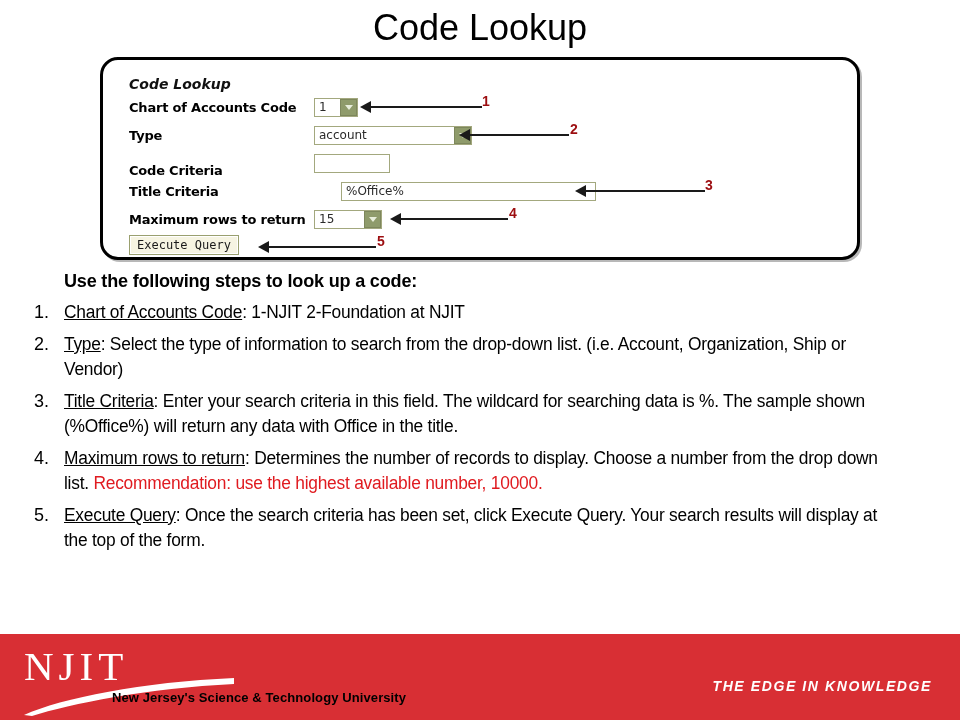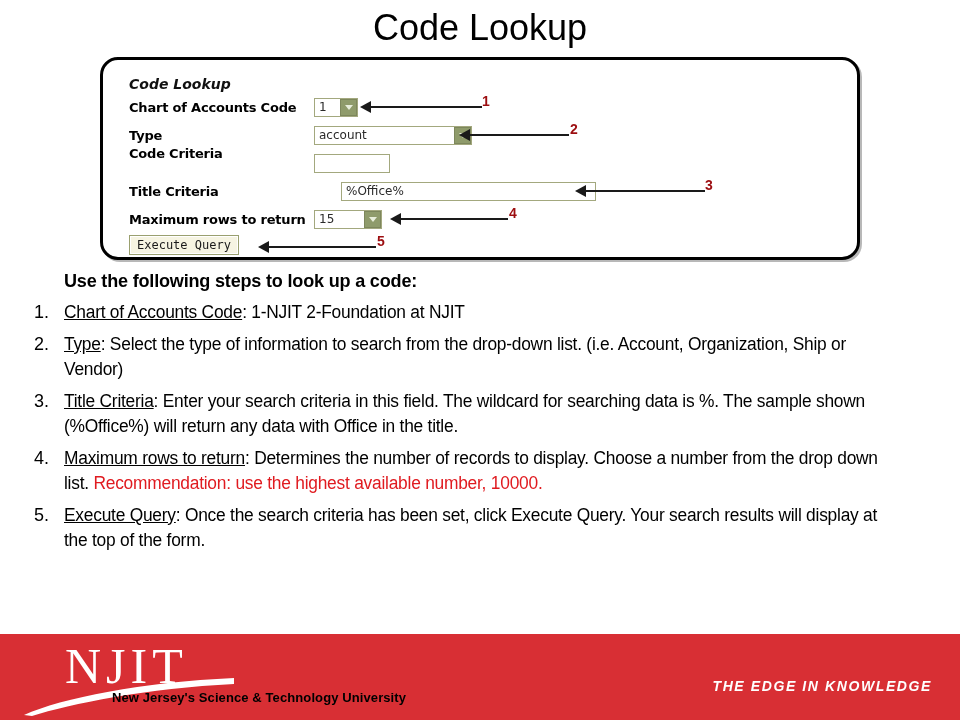--- a/index.html
+++ b/index.html
@@ -241,26 +241,25 @@
     left: 22px;
     top: 6px;
     width: 330px;
     height: 74px;
   }
   .njit-letters {
     position: absolute;
     left: 2px;
     top: 0px;
     font-family: "Liberation Serif", serif;
-    font-size: 50px;
+    font-size: 41px;
     font-weight: normal;
     color: #ffffff;
     letter-spacing: 5px;
     line-height: 52px;
-    margin-left: 41px;
   }
   .njit-swoosh {
     position: absolute;
     left: 0px;
     top: 34px;
     width: 330px;
     height: 42px;
   }
   .njit-tag {
     position: absolute;
@@ -309,21 +308,21 @@
     <div class="form-row" style="top:64px;">
       <span class="row-label">Type</span>
     </div>
     <div class="field-col" style="top:64px;">
       <span class="ctl-select" style="width:158px;">
         <span class="sel-val">account</span>
         <span class="sel-arrow"></span>
       </span>
     </div>
 
-    <div class="form-row" style="top:82px;justify-content:center;">
+    <div class="form-row" style="top:99px;justify-content:center;">
       <span class="row-label">Code Criteria</span>
     </div>
     <div class="field-col" style="top:92px;">
       <span class="ctl-text" style="width:76px;"></span>
     </div>
 
     <div class="form-row" style="top:120px;">
       <span class="row-label">Title Criteria</span>
     </div>
     <div class="field-col" style="top:120px;padding-left:27px;">

